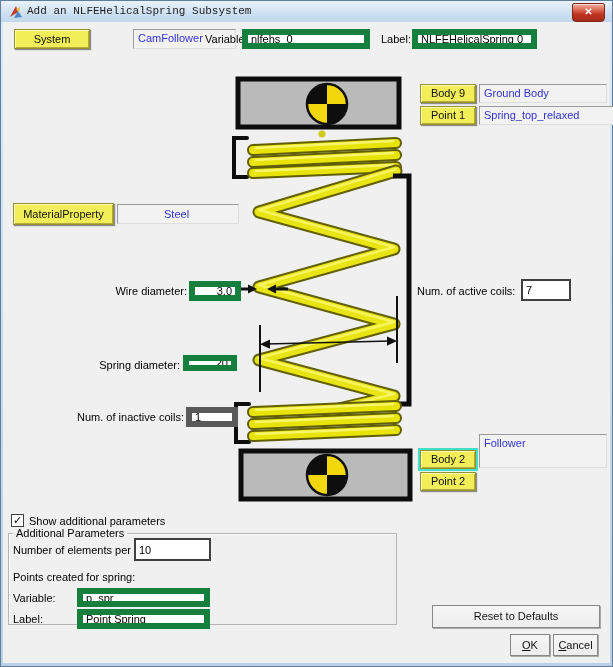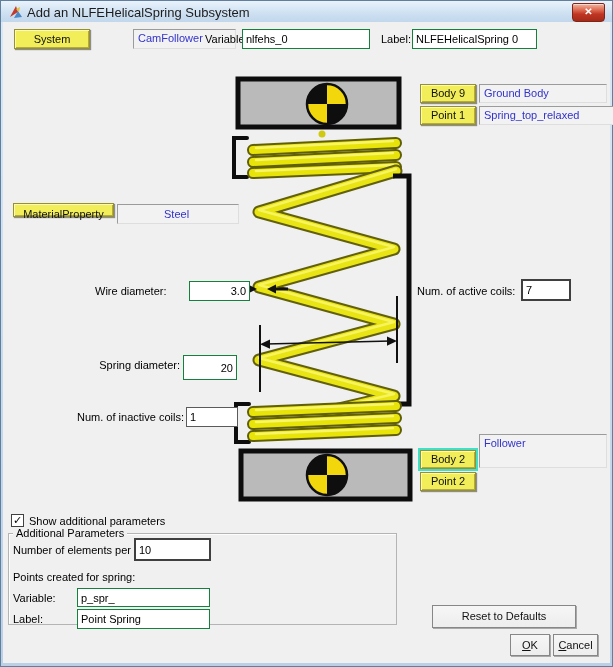--- a/index.html
+++ b/index.html
@@ -1,29 +1,29 @@
 <!DOCTYPE html>
 <html><head>
 <meta charset="utf-8">
 <style>
   html,body{margin:0;padding:0;background:#fff;}
   .app{position:relative;width:613px;height:667px;font-family:"Liberation Sans",sans-serif;font-size:11px;color:#000;overflow:hidden;}
   .frame{position:absolute;inset:0;border:1px solid #5f7f9d;background:linear-gradient(#d9e9f7,#b9d0e6);box-sizing:border-box;}
   .titlebar{position:absolute;left:1px;right:1px;top:1px;height:21px;background:linear-gradient(#eaf3fc,#cfe1f2 55%,#c2d7ec);}
-  .title-text{position:absolute;left:26px;top:4px;font-size:13px;color:#1c1c1c;white-space:nowrap;}
+  .title-text{position:absolute;left:26px;top:4px;font-size:11px;color:#1c1c1c;white-space:nowrap;font-family:Liberation Mono, monospace;}
   .app-icon{position:absolute;left:8px;top:4px;width:14px;height:14px;}
   .btn-close{position:absolute;right:7px;top:2px;width:31px;height:17px;background:linear-gradient(#f2b5a0,#dd6a52 35%,#c03523 60%,#a42a18);border:1px solid #7e2418;border-radius:2px 2px 4px 4px;color:#fff;font-size:10px;font-weight:bold;text-align:center;line-height:15px;box-shadow:inset 0 1px 0 rgba(255,255,255,.5);cursor:default;}
   .client{position:absolute;left:3px;top:22px;width:607px;height:641px;background:#f0f0f0;border:0;}
   
   .abs{position:absolute;box-sizing:border-box;}
   .lbl{position:absolute;white-space:nowrap;line-height:14px;}
   .btn-yellow{position:absolute;box-sizing:border-box;background:#f1ee5a;border:1px solid #97902f;box-shadow:inset 1px 1px 0 #fcfab4,inset -1px -1px 0 #b4ab3e,1px 1px 1px rgba(60,60,60,.55);text-align:center;font-size:11px;color:#111;line-height:18px;cursor:default;}
   .btn-yellow.hl{outline:2px solid #3fe0c6;}
   .fld{position:absolute;box-sizing:border-box;background:#f2f2f2;border:1px solid;border-color:#9b9b9b #dedede #dedede #9b9b9b;color:#3232cd;padding:0 4px;line-height:17px;white-space:nowrap;overflow:hidden;}
-  .inp{position:absolute;box-sizing:border-box;background:#fff;border:1px solid #15803d;font-family:"Liberation Sans",sans-serif;font-size:11px;color:#000;padding:0 3px;margin:0;}
+  .inp{position:absolute;box-sizing:border-box;background:#fff;border:6px solid #15803d;font-family:"Liberation Sans",sans-serif;font-size:11px;color:#000;padding:0 3px;margin:0;}
   .inp.focus{border:2px solid #3f3f3f;}
   .inp.r{text-align:right;}
   .btn-gray{position:absolute;box-sizing:border-box;background:linear-gradient(#f6f6f6,#ededed);border:1px solid #878787;box-shadow:1px 1px 0 #a9a9a9;text-align:center;font-size:11px;color:#111;cursor:default;}
   .btn-gray .t{display:block;line-height:20px;}
   .btn-gray .u1::first-letter{text-decoration:underline;}
   .chk{position:absolute;width:13px;height:13px;background:#fff;border:1px solid #404040;box-sizing:border-box;text-align:center;line-height:11px;font-size:11px;color:#000;cursor:default;}
   .groupbox{position:absolute;border:1px solid #b4b4b4;box-shadow:inset 1px 1px 0 #fdfdfd;box-sizing:border-box;}
   .group-title{position:absolute;background:#f0f0f0;padding:0 3px;line-height:12px;}
 </style>
 </head>
@@ -135,31 +135,31 @@
         <circle cx="327" cy="475" r="20" fill="none" stroke="#0e0e0e" stroke-width="2.5"></circle>
       </g>
     </g>
   </svg>
 
   <div class="btn-yellow" style="left:420px;top:84px;width:56px;height:19px;line-height:17px;">Body 9</div>
   <div class="fld" style="left:479px;top:84px;width:128px;height:19px;">Ground Body</div>
   <div class="btn-yellow" style="left:420px;top:106px;width:56px;height:19px;line-height:17px;">Point 1</div>
   <div class="fld" style="left:479px;top:106px;width:140px;height:19px;">Spring_top_relaxed</div>
 
-  <div class="btn-yellow" style="left:13px;top:203px;width:101px;height:14px;line-height:20px;">MaterialProperty</div>
+  <div class="btn-yellow" style="left:13px;top:203px;width:101px;height:22px;line-height:20px;">MaterialProperty</div>
   <div class="fld" style="left:117px;top:204px;width:122px;height:20px;line-height:18px;padding-left:46px;">Steel</div>
 
-  <span class="lbl" style="left:95px;top:284px;width:92px;">Wire diameter:</span>
-  <input class="inp r abs" style="left: 189px; top: 281px; width: 61px; height: 20px;" value="3.0">
+  <span class="lbl" style="left:95px;top:284px;width:92px;text-align:right;">Wire diameter:</span>
+  <input class="inp r abs" style="left: 189px; top: 281px; width: 52px; height: 20px;" value="3.0">
 
   <span class="lbl" style="left:417px;top:284px;">Num. of active coils:</span>
   <input class="inp focus abs" style="left: 521px; top: 279px; width: 50px; height: 22px;" value="7">
 
   <span class="lbl" style="left:88px;top:358px;width:92px;text-align:right;">Spring diameter:</span>
-  <input class="inp r abs" style="left: 183px; top: 355px; width: 54px; height: 25px;" value="20">
+  <input class="inp r abs" style="left: 183px; top: 355px; width: 54px; height: 16px;" value="20">
 
   <span class="lbl" style="left:70px;top:410px;width:114px;text-align:right;">Num. of inactive coils:</span>
   <input class="inp abs" style="left: 186px; top: 407px; width: 52px; height: 20px; border-color: rgb(90, 90, 90);" value="1">
 
   <div class="btn-yellow hl" style="left:420px;top:450px;width:56px;height:19px;line-height:17px;">Body 2</div>
   <div class="fld" style="left:479px;top:434px;width:128px;height:34px;">Follower</div>
   <div class="btn-yellow" style="left:420px;top:472px;width:56px;height:19px;line-height:17px;">Point 2</div>
 
   <div class="chk" style="left:11px;top:514px;"><span>✓</span></div>
   <span class="lbl" style="left:29px;top:514px;">Show additional parameters</span>
@@ -171,21 +171,21 @@
   <input class="inp focus abs" style="left: 134px; top: 538px; width: 77px; height: 23px;" value="10">
 
   <span class="lbl" style="left:13px;top:570px;">Points created for spring:</span>
 
   <span class="lbl" style="left:13px;top:591px;">Variable:</span>
   <input class="inp abs" style="left: 77px; top: 588px; width: 133px; height: 19px;" value="p_spr_">
 
   <span class="lbl" style="left:13px;top:612px;">Label:</span>
   <input class="inp abs" style="left: 77px; top: 609px; width: 133px; height: 20px;" value="Point Spring">
 
-  <div class="btn-gray" style="left:432px;top:605px;width:144px;height:23px;">
+  <div class="btn-gray" style="left:432px;top:605px;width:168px;height:23px;">
       <span class="t">Reset to Defaults</span>
     </div>
   <div class="btn-gray" style="left:510px;top:634px;width:40px;height:22px;">
       <span class="t u1">OK</span>
     </div>
   <div class="btn-gray" style="left:553px;top:634px;width:45px;height:22px;">
       <span class="t u1">Cancel</span>
     </div>
 </div>
 

